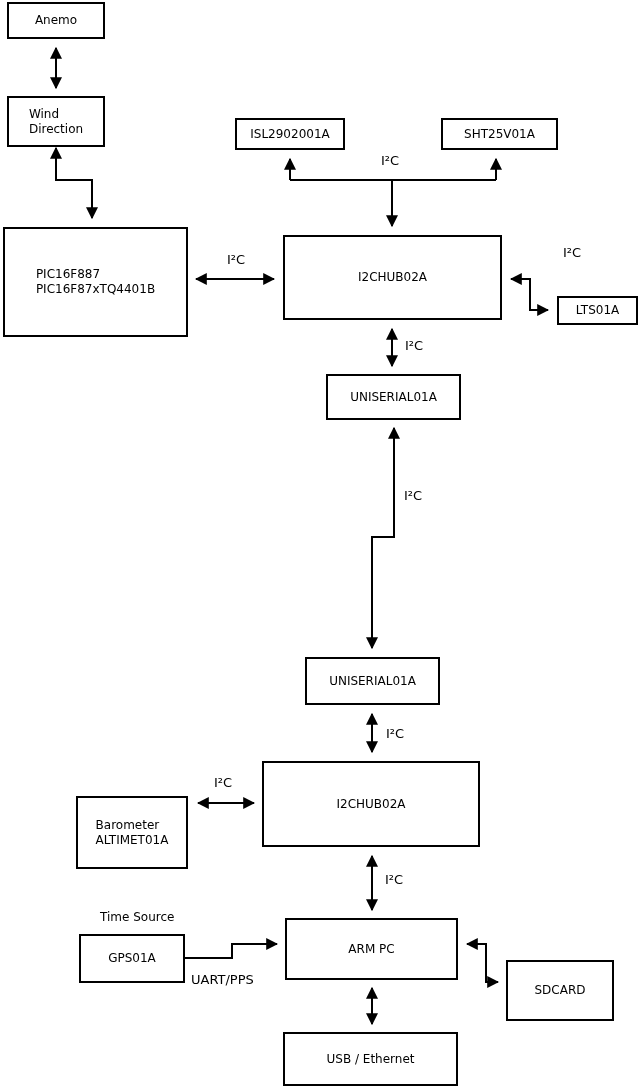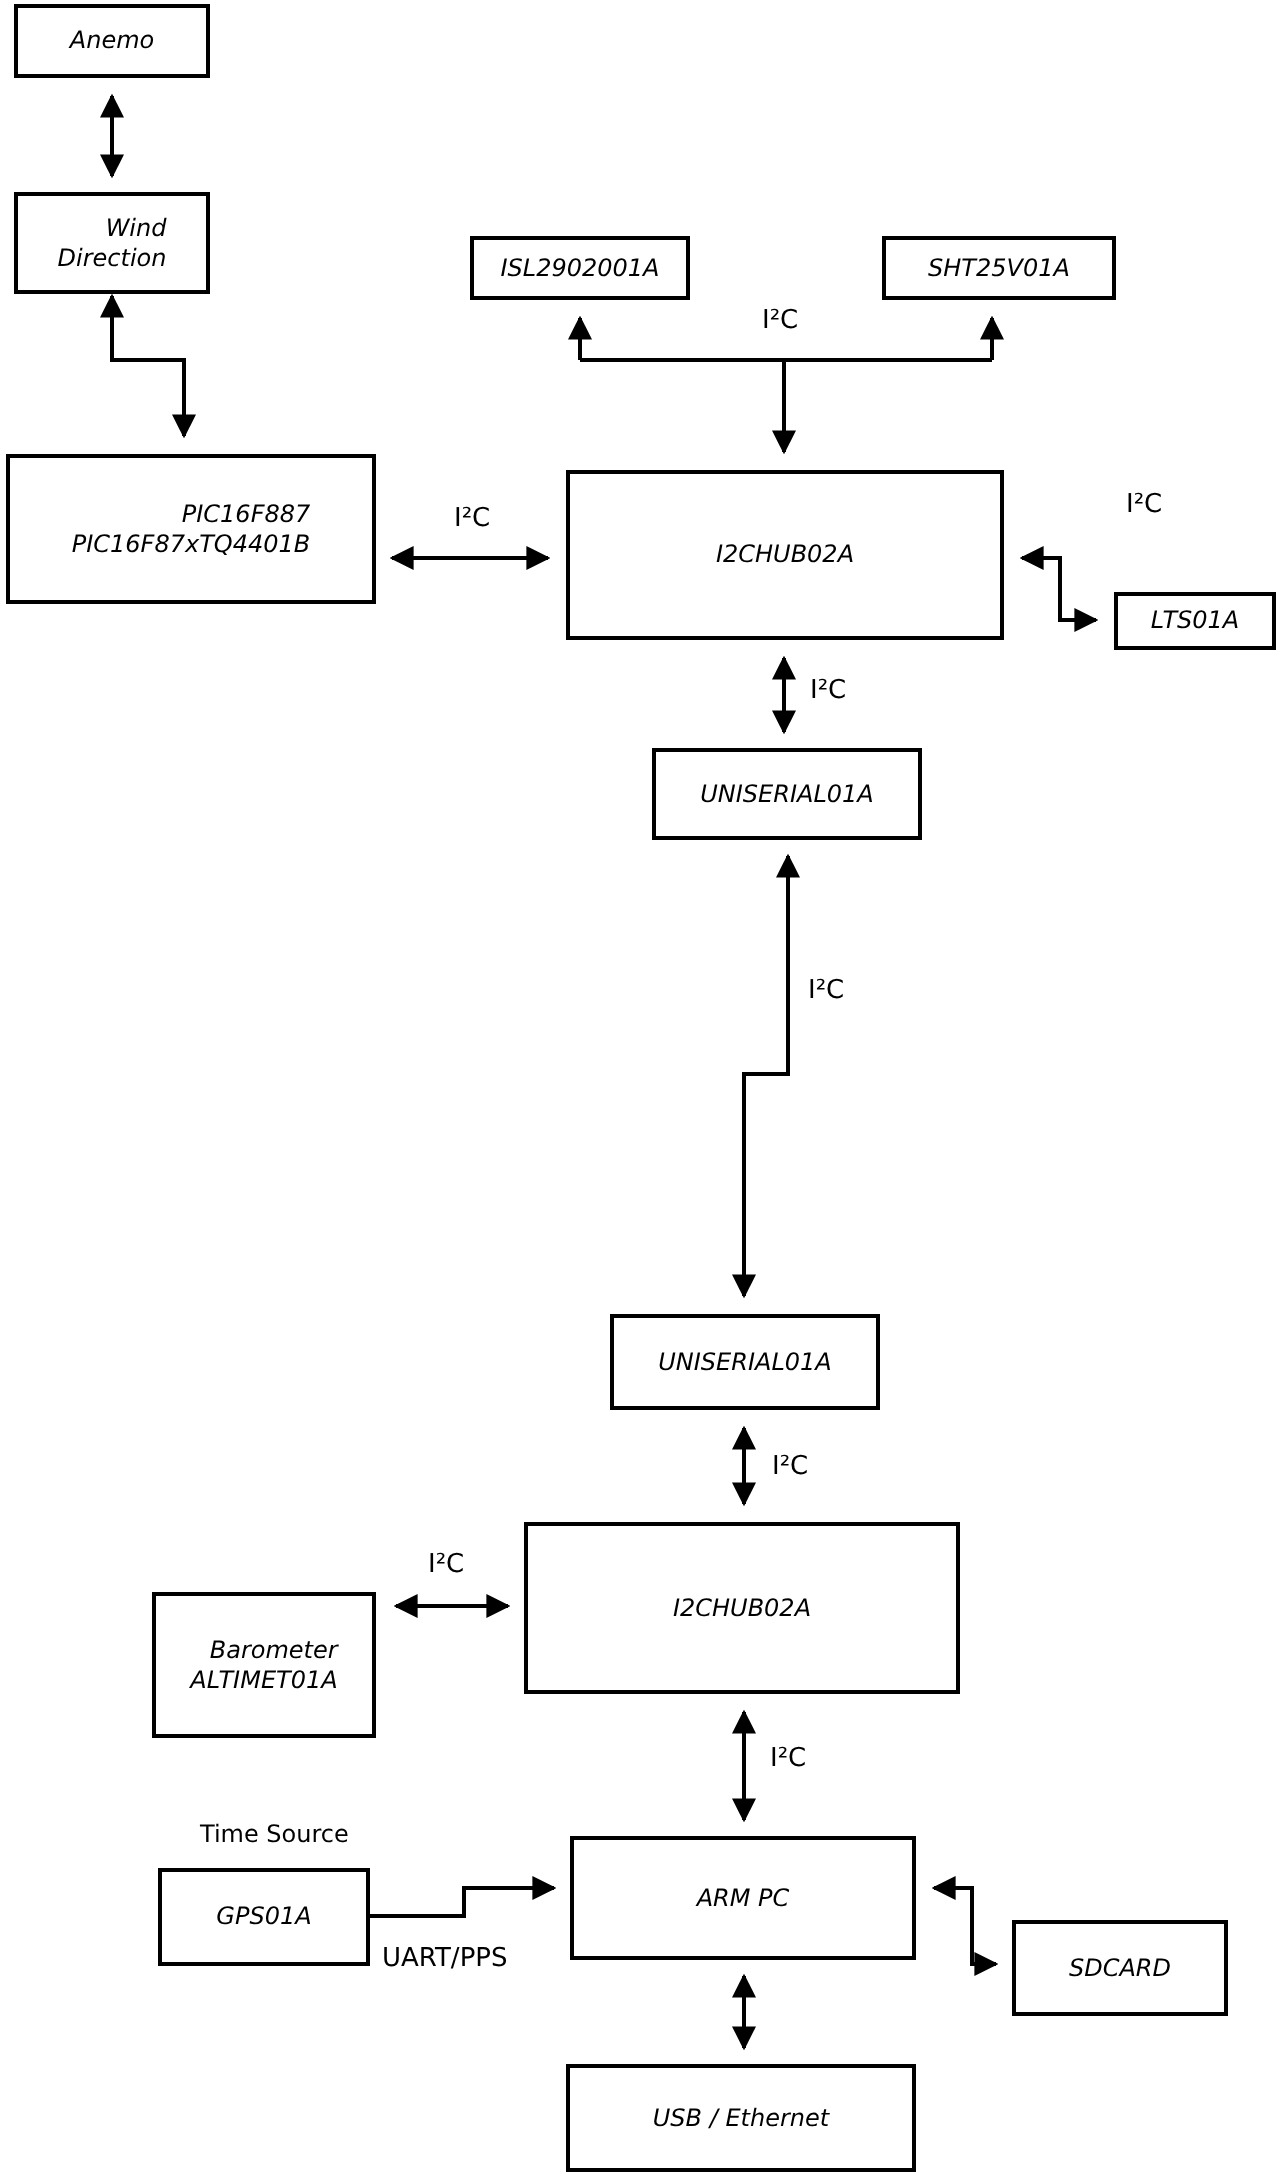--- a/index.html
+++ b/index.html
@@ -29,26 +29,25 @@
     pointer-events: none;
   }
   .node {
     position: absolute;
     box-sizing: border-box;
     border: 2px solid #000000;
     background: #ffffff;
     display: flex;
     align-items: center;
     justify-content: center;
-    text-align: right;
+    text-align: left;
     color: #000000;
     font-size: 12px;
     line-height: 15px;
     z-index: 2;
-    font-style: italic;
   }
   .node .node-label {
     display: block;
     white-space: pre-line;
     padding: 0 4px;
   }
   .edge-label {
     position: absolute;
     font-size: 13px;
     color: #000000;
@@ -115,21 +114,21 @@
 
   <div class="node" style="left:7px; top:2px; width:98px; height:37px;">
     <span class="node-label">Anemo</span>
   </div>
 
   <div class="node" style="left:7px; top:96px; width:98px; height:51px;">
     <span class="node-label">Wind
 Direction</span>
   </div>
 
-  <div class="node" style="left:3px; top:227px; width:185px; height:75px;">
+  <div class="node" style="left:3px; top:227px; width:185px; height:110px;">
     <span class="node-label">PIC16F887
 PIC16F87xTQ4401B</span>
   </div>
 
   <div class="node" style="left:235px; top:118px; width:110px; height:32px;">
     <span class="node-label">ISL2902001A</span>
   </div>
 
   <div class="node" style="left:441px; top:118px; width:117px; height:32px;">
     <span class="node-label">SHT25V01A</span>
@@ -161,21 +160,21 @@
   </div>
 
   <div class="node" style="left:67px; top:934px; width:106px; height:49px;margin-left:12px;">
     <span class="node-label">GPS01A</span>
   </div>
 
   <div class="node" style="left:285px; top:918px; width:173px; height:62px;">
     <span class="node-label">ARM PC</span>
   </div>
 
-  <div class="node" style="left:506px; top:960px; width:108px; height:48px;">
+  <div class="node" style="left:506px; top:960px; width:108px; height:61px;">
     <span class="node-label">SDCARD</span>
   </div>
 
   <div class="node" style="left:283px; top:1032px; width:175px; height:54px;">
     <span class="node-label">USB / Ethernet</span>
   </div>
 
   <div class="edge-label" style="left:381px; top:153px;">I²C</div>
 
   <div class="edge-label" style="left:227px; top:252px;">I²C</div>

